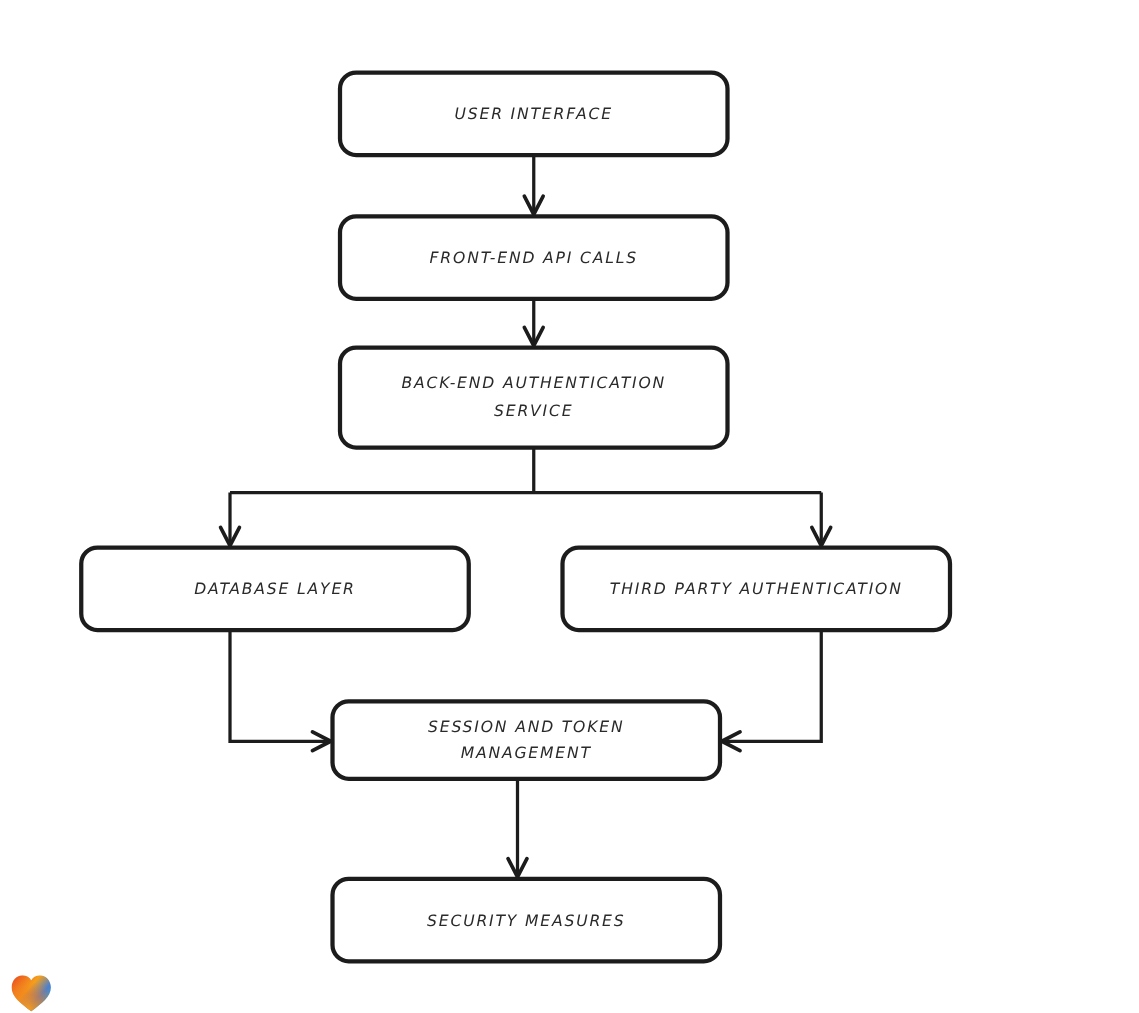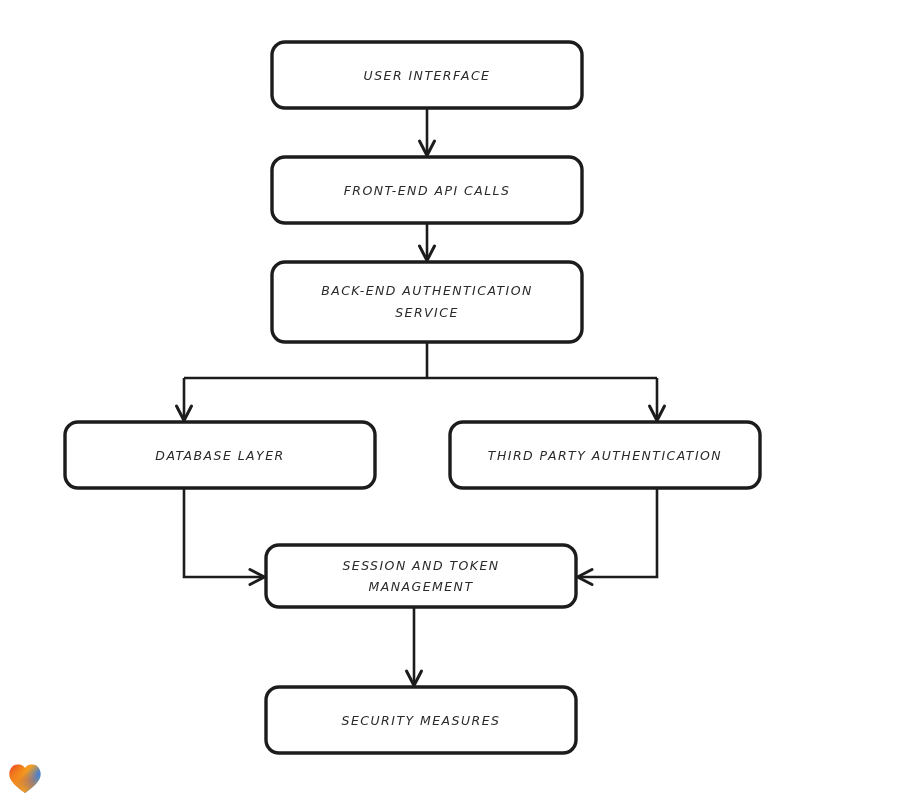--- a/index.html
+++ b/index.html
@@ -11,21 +11,21 @@
   body {
     width: 911px;
     height: 810px;
     position: relative;
     overflow: hidden;
     font-family: "DejaVu Sans", sans-serif;
   }
   #flowchart-root {
     position: absolute;
     left: 0;
-    top: 0;
+    top: 16px;
     width: 911px;
     height: 776px;
     text-decoration: underline;
   }
   svg.diagram {
     display: block;
     width: 911px;
     height: 810px;
   }
   .node-shape {

